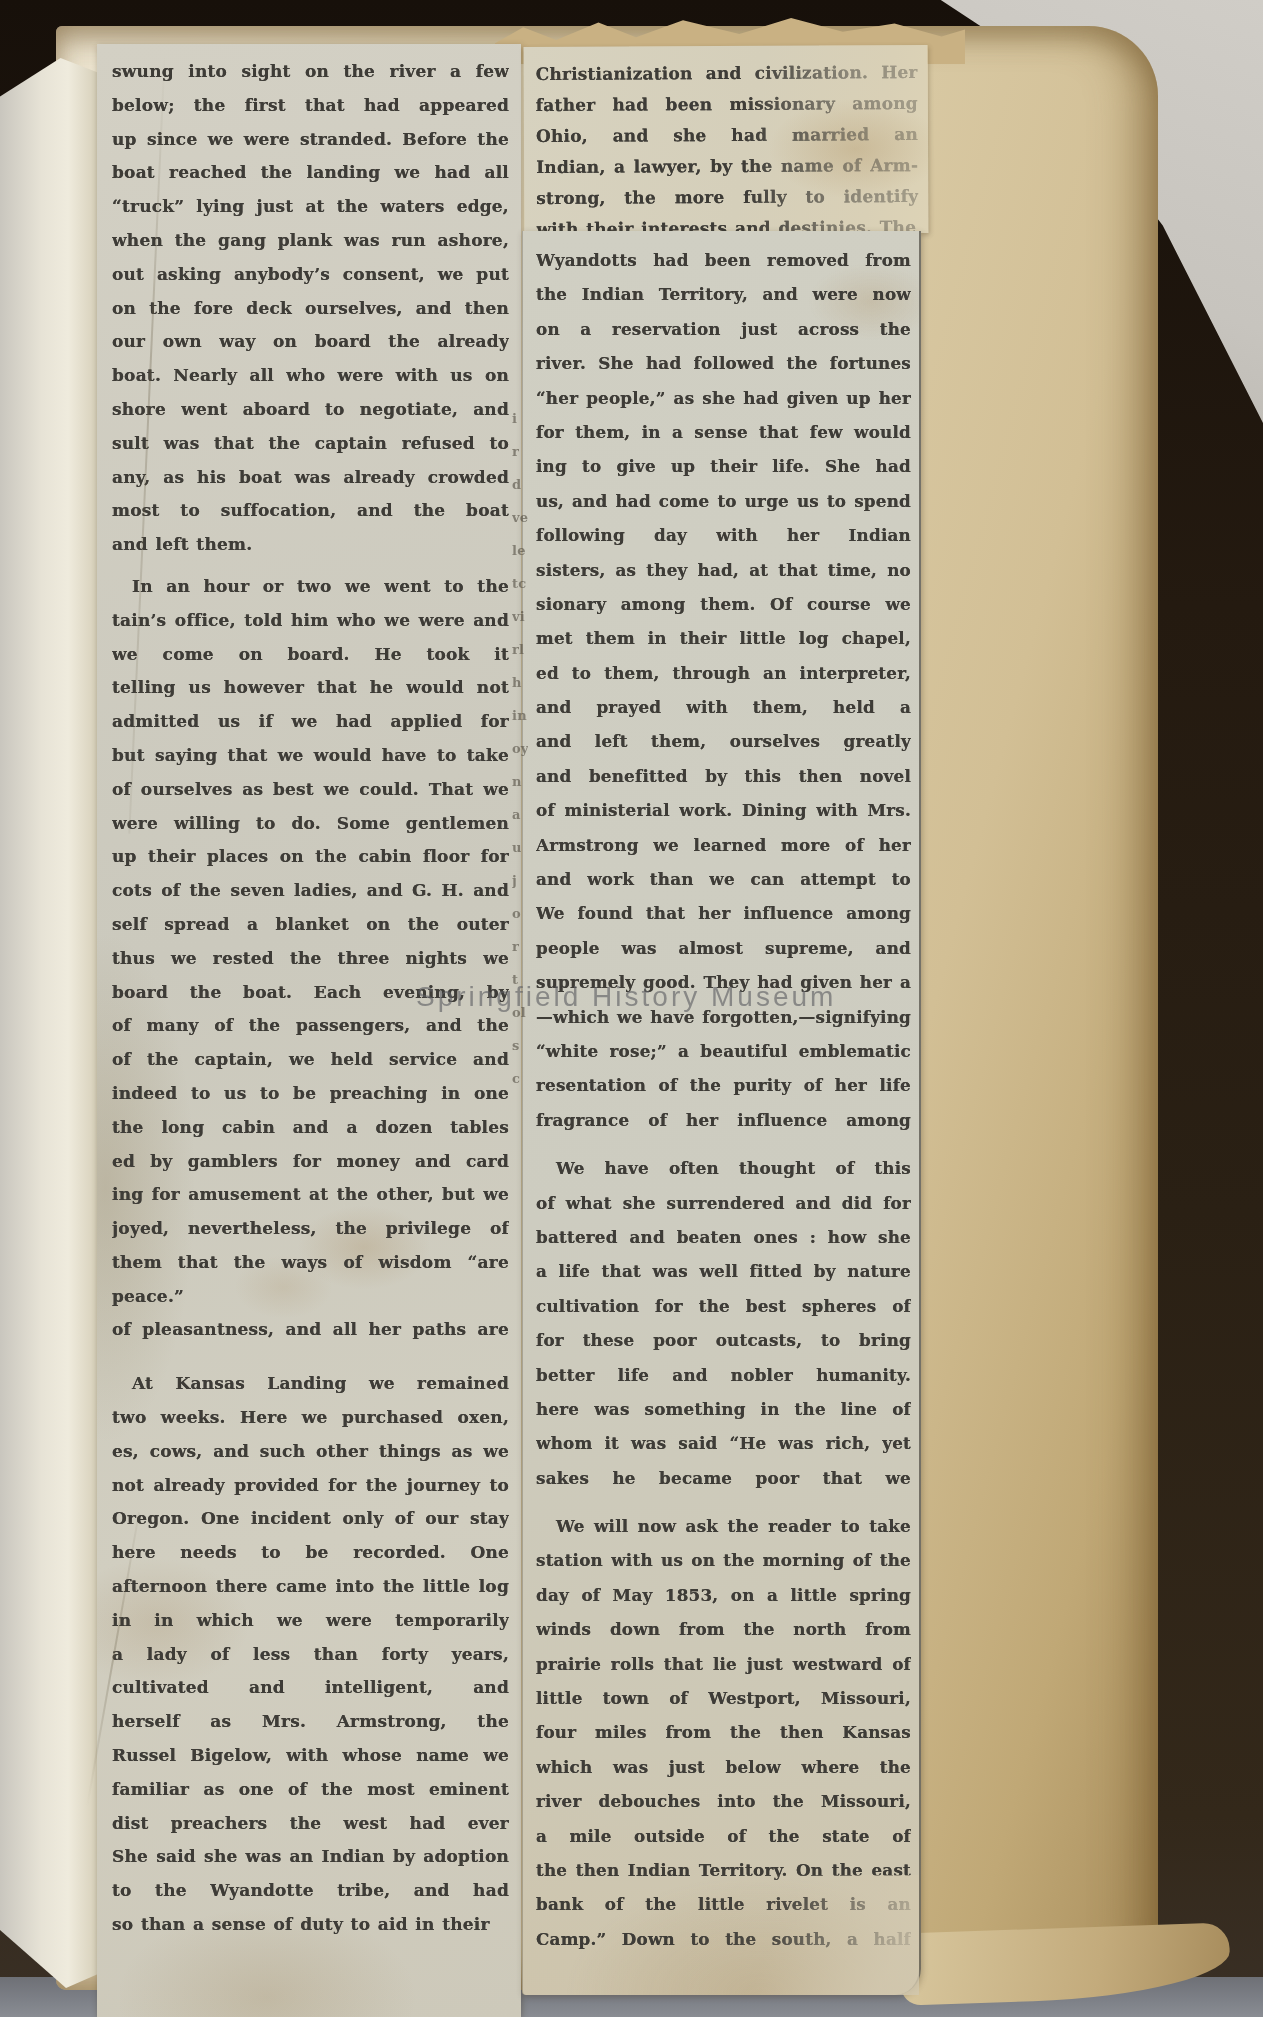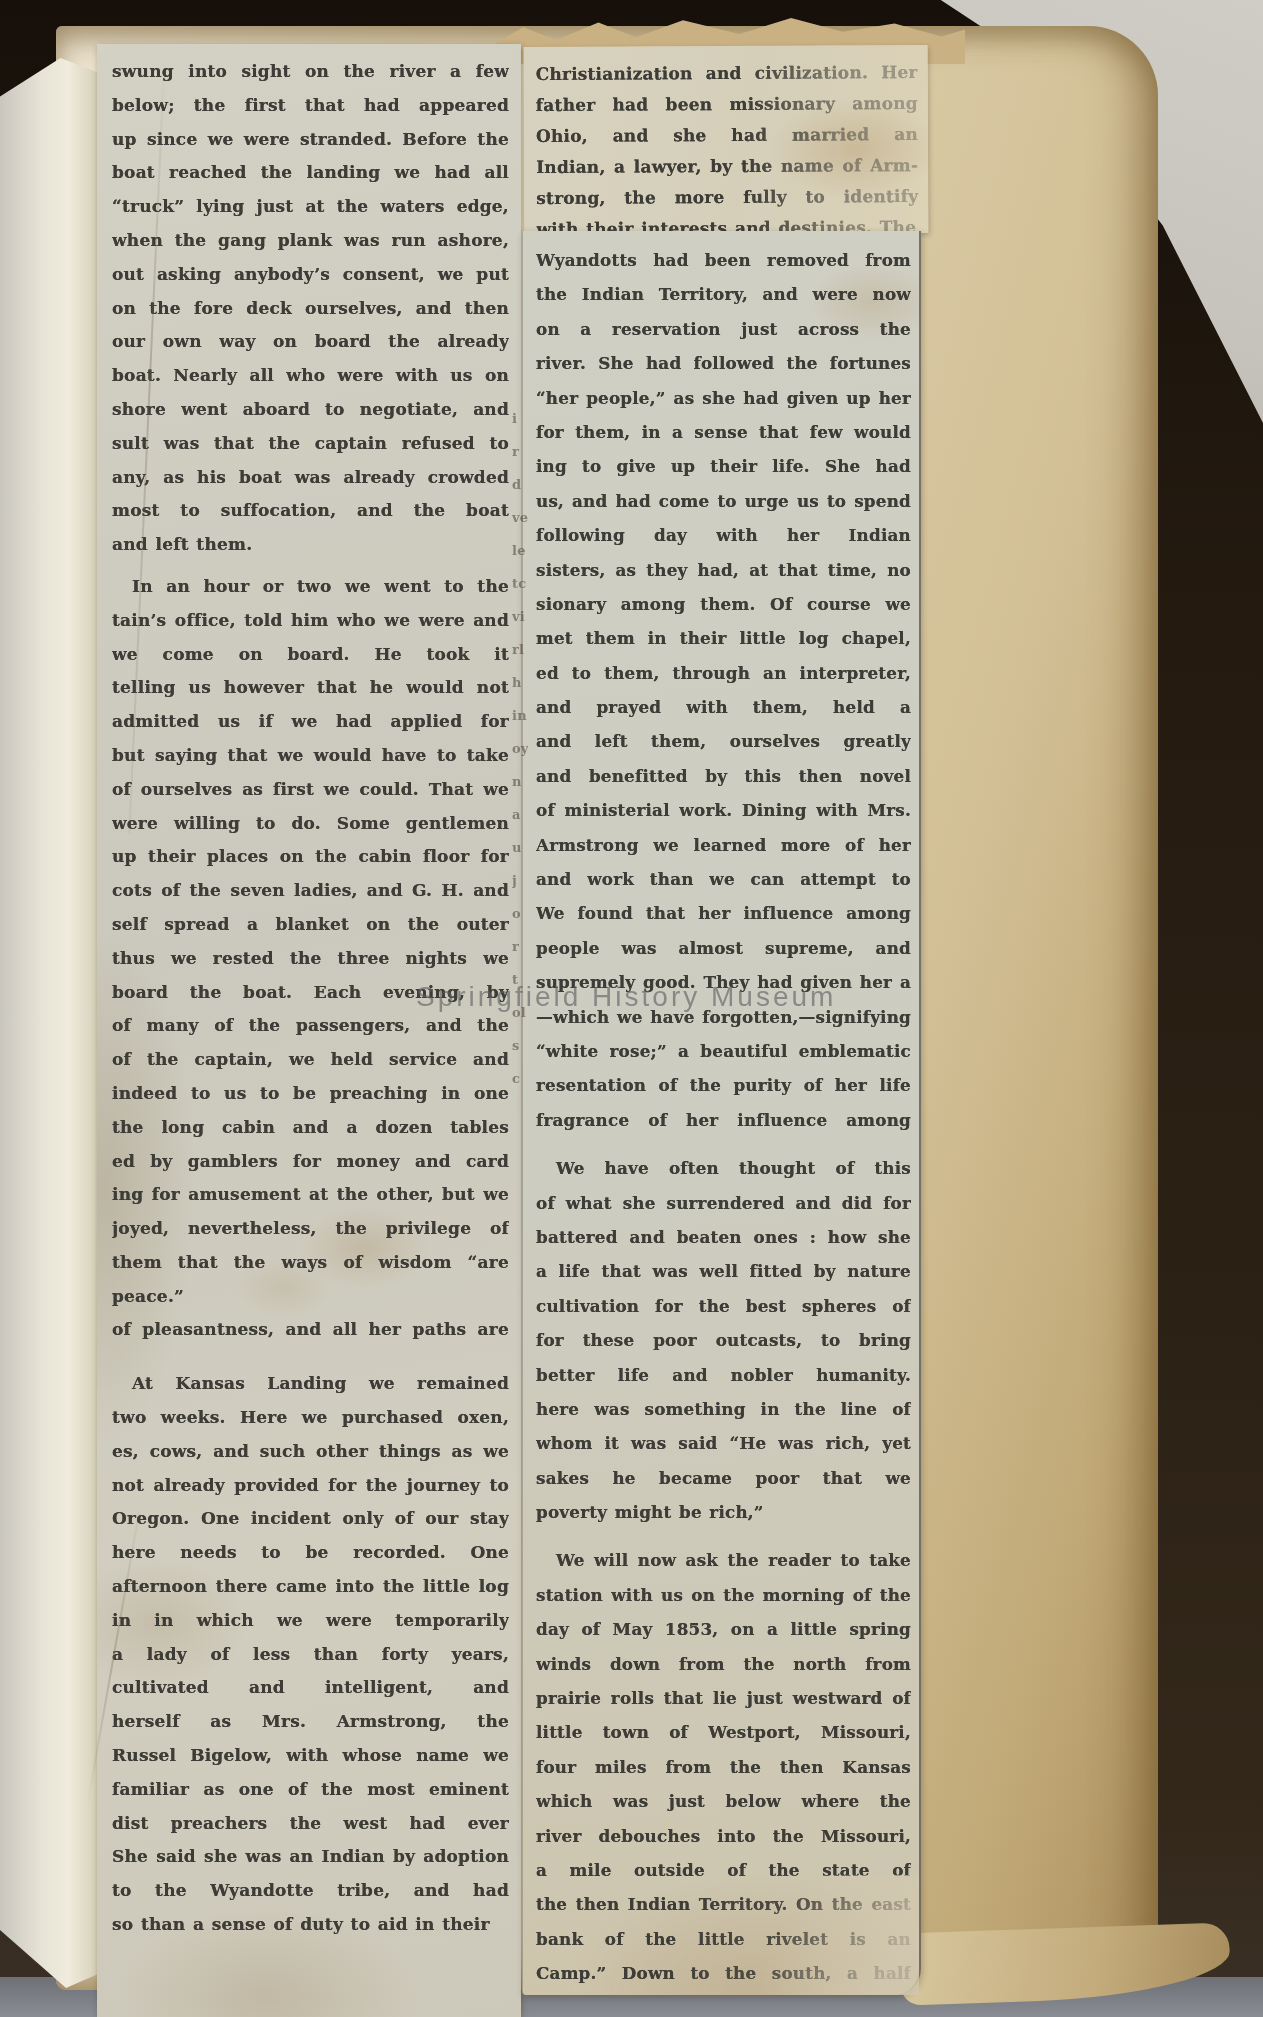--- a/index.html
+++ b/index.html
@@ -129,21 +129,21 @@
           <div class="line">most to suffocation, and the boat moved off</div>
           <div class="line last">and left them.</div>
         </div>
         <div class="para indent">
           <div class="line">In an hour or two we went to the cap-</div>
           <div class="line">tain’s office, told him who we were and how</div>
           <div class="line">we come on board.  He took it pleasantly,</div>
           <div class="line">telling us however that he would not have</div>
           <div class="line">admitted us if we had applied for passage,</div>
           <div class="line">but saying that we would have to take care</div>
-          <div class="line">of ourselves as first we could.  That we</div>
+          <div class="line">of ourselves as best we could.  That we</div>
           <div class="line">were willing to do.  Some gentlemen gave</div>
           <div class="line">up their places on the cabin floor for the</div>
           <div class="line">cots of the seven ladies, and G. H. and my-</div>
           <div class="line">self spread a blanket on the outer deck, and</div>
           <div class="line">thus we rested the three nights we were on</div>
           <div class="line">board the boat.  Each evening, by request</div>
           <div class="line">of many of the passengers, and the consent</div>
           <div class="line">of the captain, we held service and preach-</div>
           <div class="line">indeed to us to be preaching in one end of</div>
           <div class="line">the long cabin and a dozen tables surround-</div>
@@ -223,21 +223,20 @@
           <div class="line">We have often thought of this woman ;</div>
           <div class="line">of what she surrendered and did for Christ’s</div>
           <div class="line">battered and beaten ones : how she gave</div>
           <div class="line">a life that was well fitted by nature and</div>
           <div class="line">cultivation for the best spheres of society</div>
           <div class="line">for these poor outcasts, to bring them to a</div>
           <div class="line">better life and nobler humanity.  Surely</div>
           <div class="line">here was something in the line of Him of</div>
           <div class="line">whom it was said “He was rich, yet for our</div>
           <div class="line">sakes he became poor that we through His</div>
-          <div class="line last">poverty might be rich,”</div>
         </div>
         <div class="para indent">
           <div class="line">We will now ask the reader to take his</div>
           <div class="line">station with us on the morning of the 9th</div>
           <div class="line">day of May 1853, on a little spring run that</div>
           <div class="line">winds down from the north from some high</div>
           <div class="line">prairie rolls that lie just westward of the</div>
           <div class="line">little town of Westport, Missouri, about</div>
           <div class="line">four miles from the then Kansas Landing,</div>
           <div class="line">which was just below where the Kansas</div>

